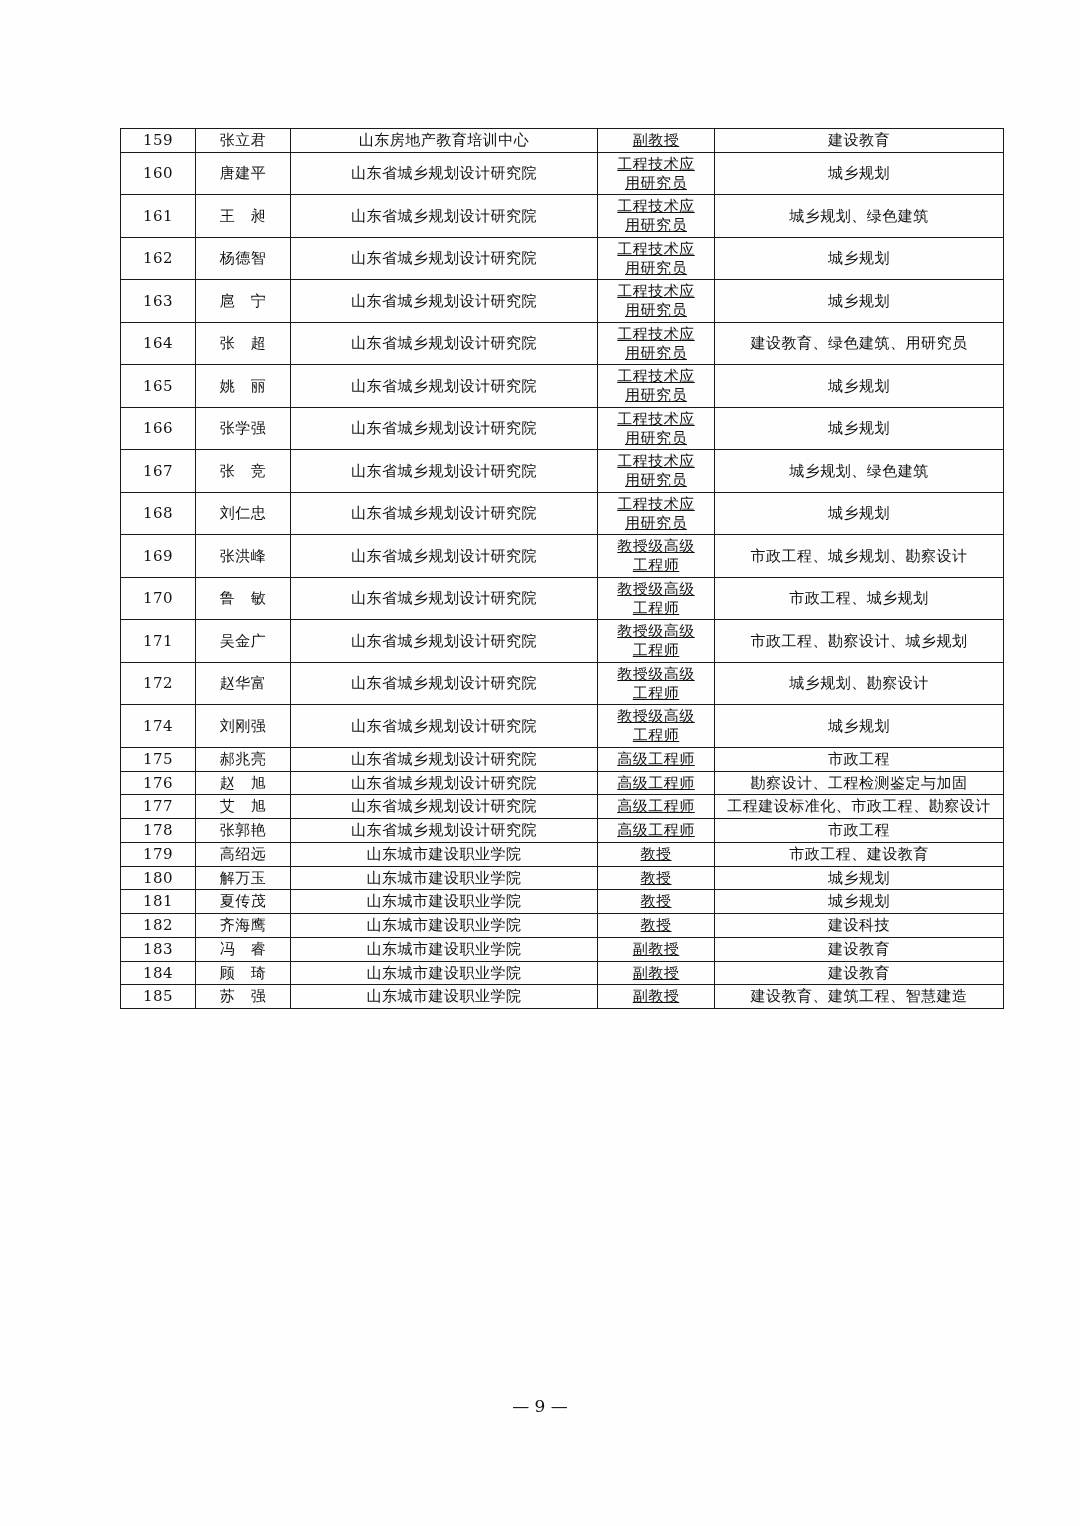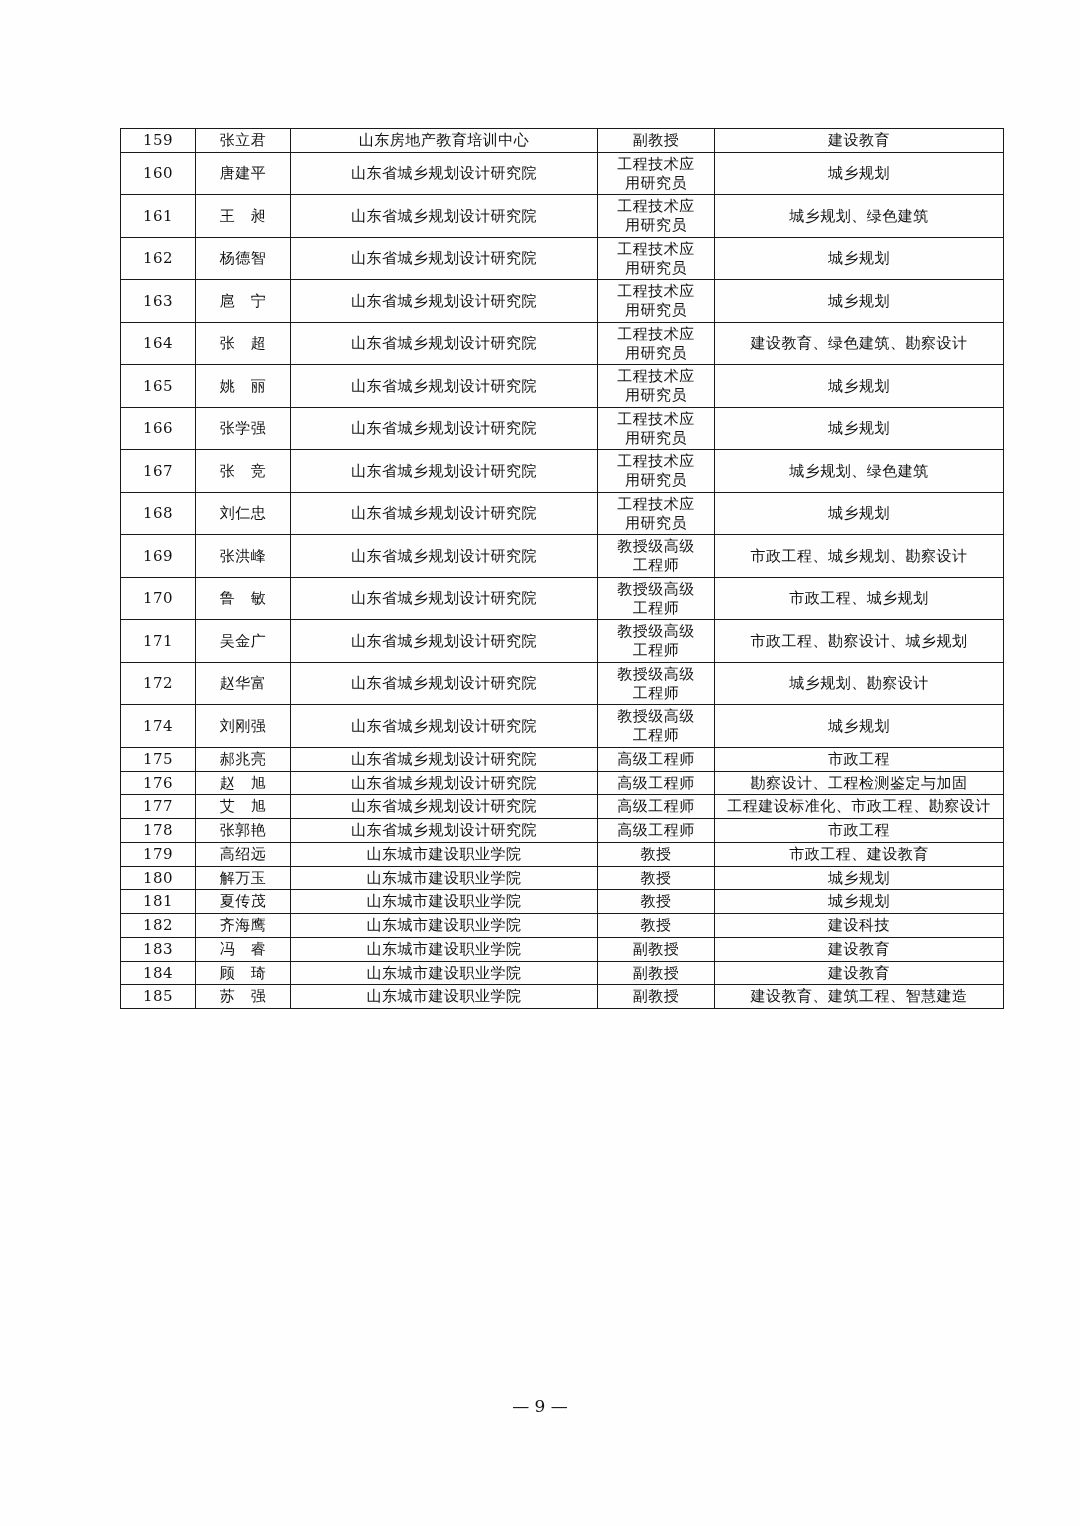--- a/index.html
+++ b/index.html
@@ -39,21 +39,21 @@
     font-size: 15px;
     line-height: 1.25;
     padding: 2px 3px;
     font-family: "DejaVu Serif", "Liberation Serif", serif;
     letter-spacing: 0.5px;
     color: #111;
   }
   td.c-no    { width: 68px; font-size: 15.5px; letter-spacing: 0; }
   td.c-name  { width: 88px; margin-top: 36px; }
   td.c-org   { width: 300px; }
-  td.c-title { width: 110px; font-size: 14px; line-height: 1.18; }
+  td.c-title { width: 110px; font-size: 14px; line-height: 1.18; text-decoration: underline; }
   td.c-field { width: 282px; font-size: 14.5px; line-height: 1.2; }
   .title-two { display: block; text-align: center; }
   .footer {
     position: absolute;
     left: 0;
     top: 1396px;
     width: 1080px;
     text-align: center;
     font-size: 17px;
     font-family: "DejaVu Serif", "Liberation Serif", serif;
@@ -115,21 +115,21 @@
             <td class="c-field">城乡规划</td>
           </tr>
           <tr>
             <td class="c-no">164</td>
             <td class="c-name">张　超</td>
             <td class="c-org">山东省城乡规划设计研究院</td>
             <td class="c-title">
               <span class="title-two">工程技术应</span>
               <span class="title-two">用研究员</span>
             </td>
-            <td class="c-field">建设教育、绿色建筑、勘察设计</td>
+            <td class="c-field">建设教育、绿色建筑、用研究员</td>
           </tr>
           <tr>
             <td class="c-no">165</td>
             <td class="c-name">姚　丽</td>
             <td class="c-org">山东省城乡规划设计研究院</td>
             <td class="c-title">
               <span class="title-two">工程技术应</span>
               <span class="title-two">用研究员</span>
             </td>
             <td class="c-field">城乡规划</td>

